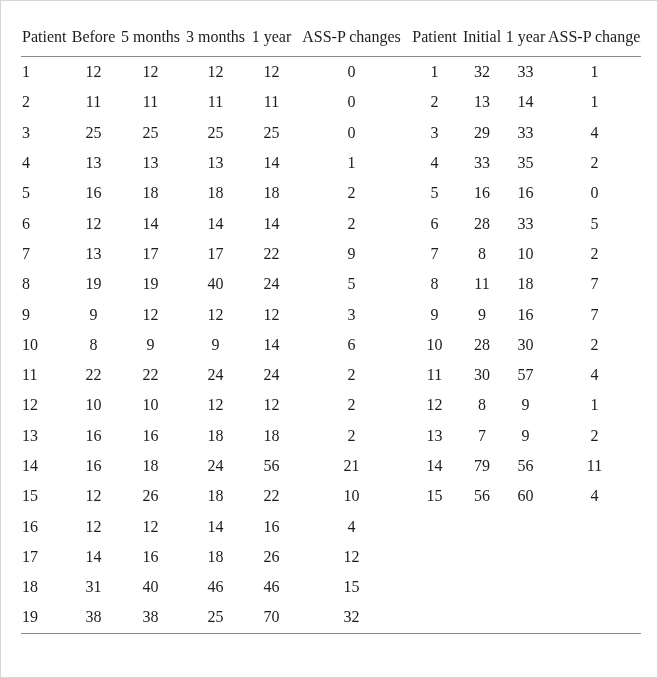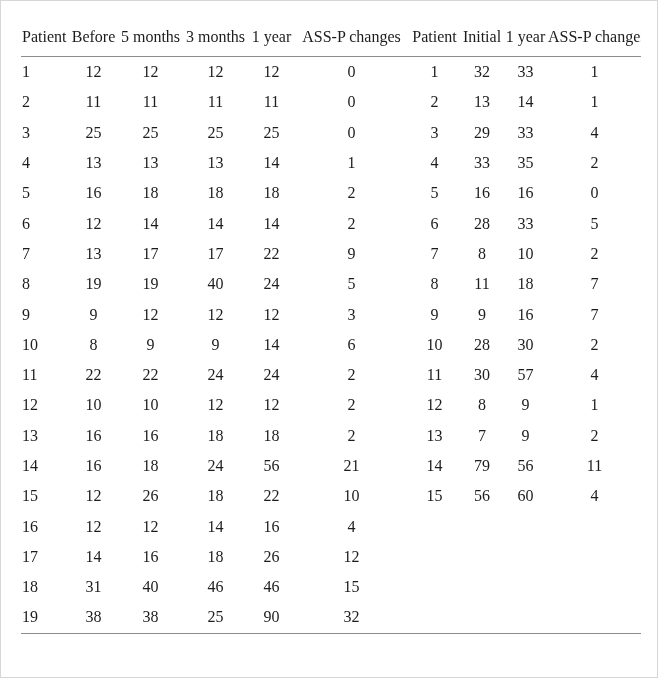--- a/index.html
+++ b/index.html
@@ -303,21 +303,21 @@
           <td></td>
           <td></td>
           <td></td>
           <td></td>
         </tr>
         <tr>
           <td>19</td>
           <td>38</td>
           <td>38</td>
           <td>25</td>
-          <td>90</td>
+          <td>70</td>
           <td>32</td>
           <td></td>
           <td></td>
           <td></td>
           <td></td>
         </tr>
       </tbody>
   </table>
 </div>
 

